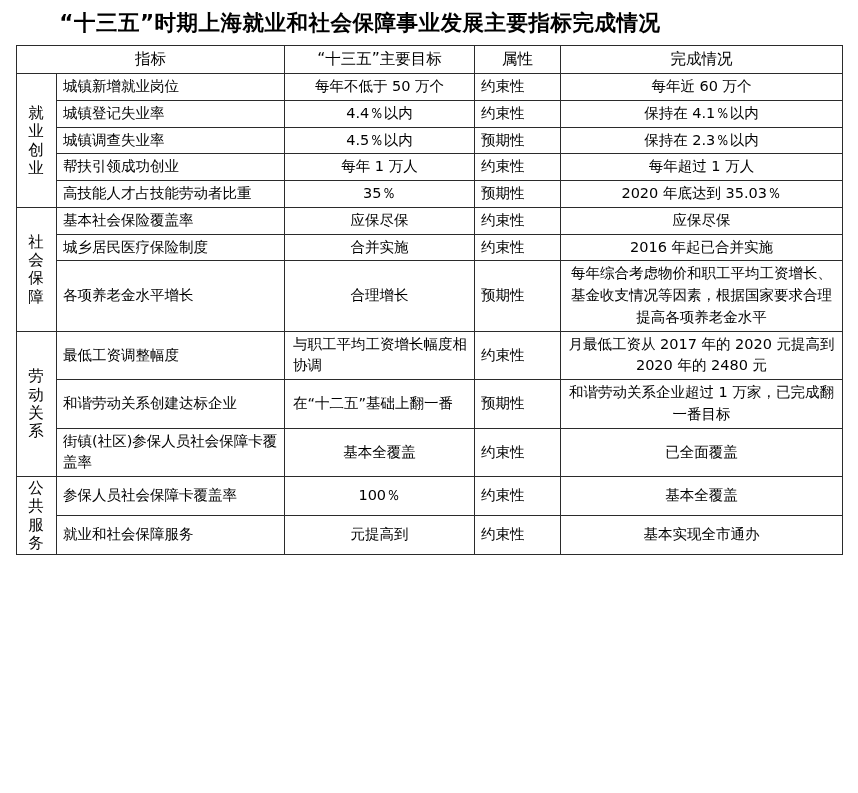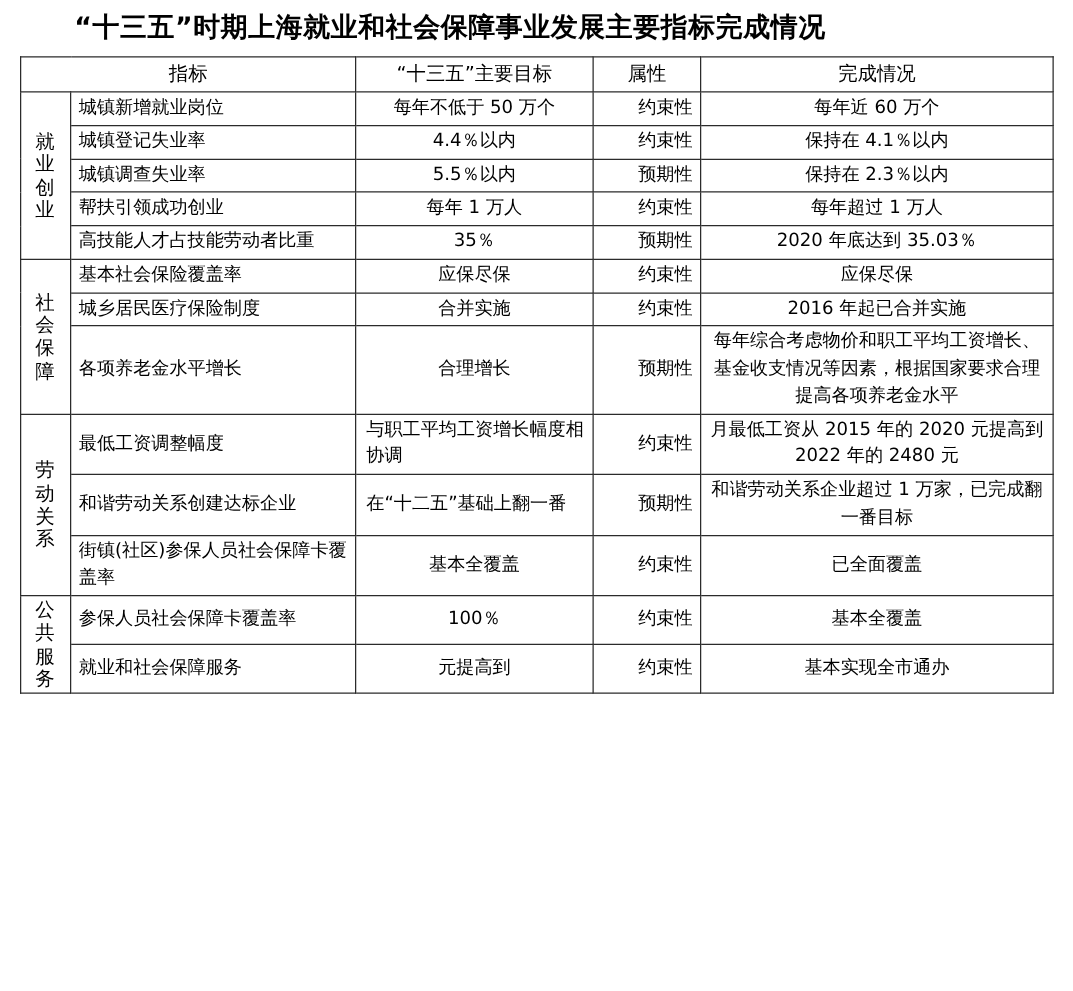--- a/index.html
+++ b/index.html
@@ -75,21 +75,21 @@
   }
   td.target {
     text-align: center;
   }
   td.target.left {
     text-align: left;
     padding-left: 8px;
     margin-left: 47px;
   }
   td.attr {
-    text-align: right;
+    text-align: left;
   }
   td.result {
     text-align: center;
     padding-left: 8px;
   }
 </style>
 </head>
 <body>
 
 <div class="page">
@@ -124,21 +124,21 @@
         <td class="result">每年近 60 万个</td>
       </tr>
       <tr>
         <td class="index">城镇登记失业率</td>
         <td class="target">4.4％以内</td>
         <td class="attr">约束性</td>
         <td class="result">保持在 4.1％以内</td>
       </tr>
       <tr>
         <td class="index">城镇调查失业率</td>
-        <td class="target">5.5％以内</td>
+        <td class="target">4.5％以内</td>
         <td class="attr">预期性</td>
         <td class="result">保持在 2.3％以内</td>
       </tr>
       <tr>
         <td class="index">帮扶引领成功创业</td>
         <td class="target">每年 1 万人</td>
         <td class="attr">约束性</td>
         <td class="result">每年超过 1 万人</td>
       </tr>
       <tr>
@@ -170,21 +170,21 @@
         <td class="result">每年综合考虑物价和职工平均工资增长、基金收支情况等因素，根据国家要求合理提高各项养老金水平</td>
       </tr>
 
       <tr>
         <td class="group" rowspan="3">
           <span class="vtext">劳动关系</span>
         </td>
         <td class="index">最低工资调整幅度</td>
         <td class="target left">与职工平均工资增长幅度相协调</td>
         <td class="attr">约束性</td>
-        <td class="result">月最低工资从 2015 年的 2020 元提高到 2022 年的 2480 元</td>
+        <td class="result">月最低工资从 2017 年的 2020 元提高到 2020 年的 2480 元</td>
       </tr>
       <tr>
         <td class="index">和谐劳动关系创建达标企业</td>
         <td class="target left">在“十二五”基础上翻一番</td>
         <td class="attr">预期性</td>
         <td class="result">和谐劳动关系企业超过 1 万家，已完成翻一番目标</td>
       </tr>
       <tr>
         <td class="index">街镇(社区)参保人员社会保障卡覆盖率</td>
         <td class="target">基本全覆盖</td>

